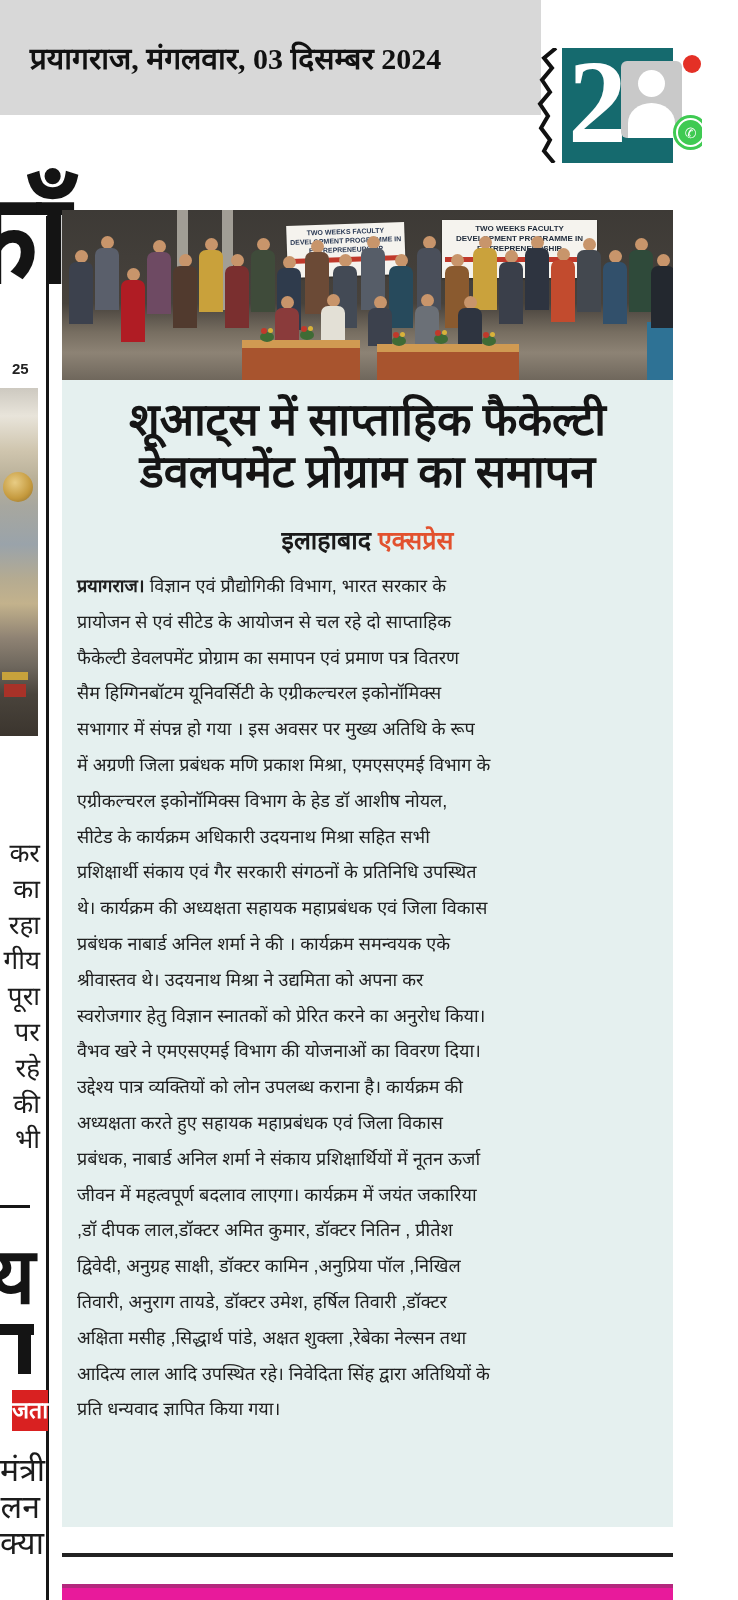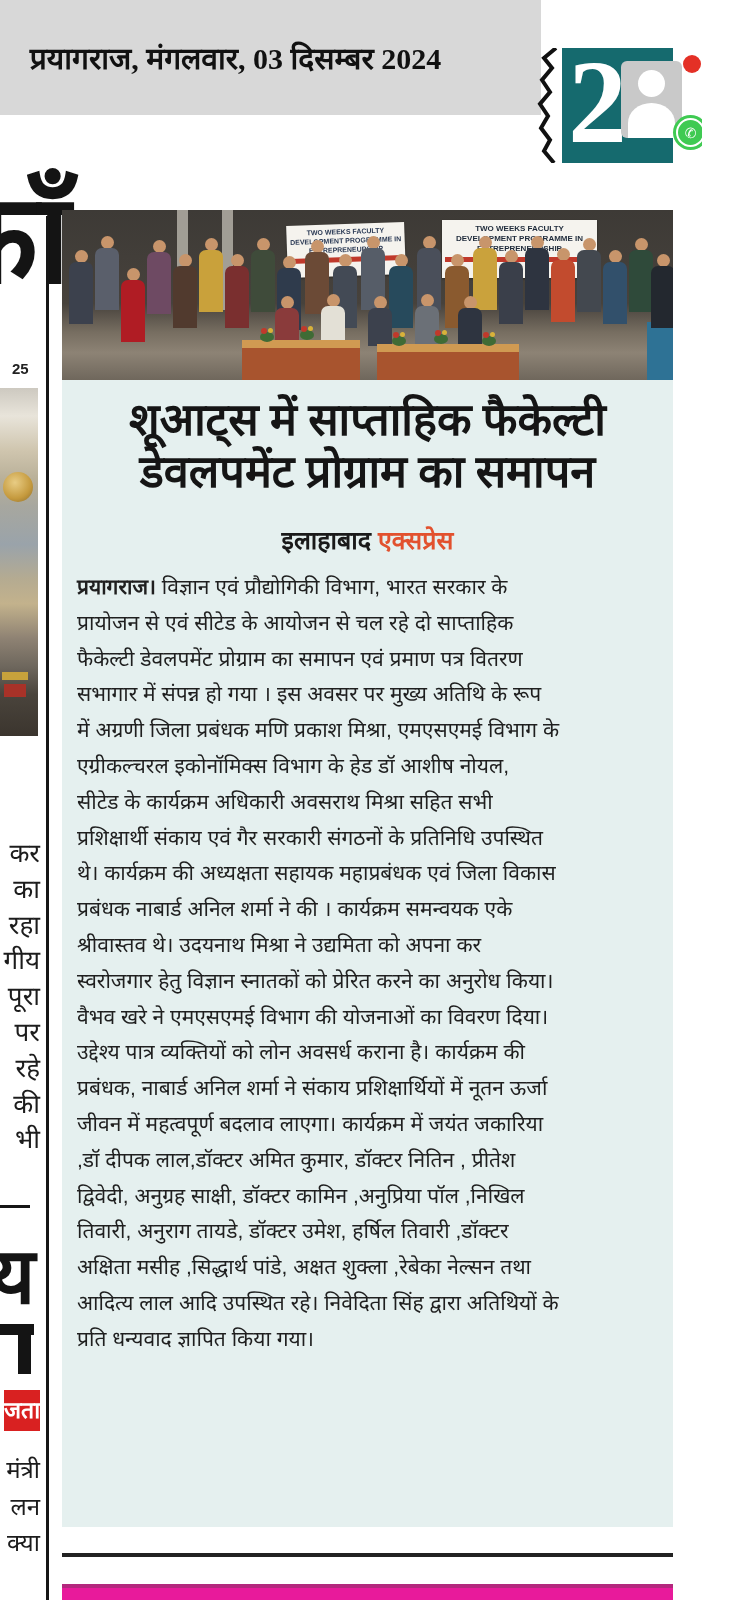--- a/index.html
+++ b/index.html
@@ -38,23 +38,23 @@
   .sliver-red{position:absolute;left:4px;top:296px;width:22px;height:13px;background:#a83228;}
   .sliver-yellow{position:absolute;left:2px;top:284px;width:26px;height:8px;background:#c7a23c;}
   .line-frags{position:absolute;left:0;top:836px;width:40px;text-align:right;font-size:26px;
               line-height:35.8px;color:#1c1c1c;}
   .frag-rule{position:absolute;left:0;top:1205px;width:30px;height:3px;background:#161616;}
   .frag-big{position:absolute;left:-10px;top:1238px;font-size:78px;line-height:1;font-weight:bold;
             color:#141414;font-family:"Liberation Serif",serif;}
   .frag-bar{position:absolute;left:0;top:1324px;width:36px;height:58px;}
   .frag-bar .hbar{position:absolute;left:0;top:0;width:34px;height:11px;background:#141414;}
   .frag-bar .vbar{position:absolute;left:18px;top:0;width:13px;height:50px;background:#141414;}
-  .red-tag{position:absolute;left:4px;top:1390px;width:36px;height:41px;background:#d92121;color:#fff;
+  .red-tag{position:absolute;left:12px;top:1390px;width:36px;height:41px;background:#d92121;color:#fff;
            font-size:23px;font-weight:bold;line-height:41px;text-align:right;padding-right:2px;box-sizing:border-box;}
-  .small-frags{position:absolute;left:0;top:1452px;width:40px;text-align:right;font-size:24px;
+  .small-frags{position:absolute;left:0;top:1452px;width:40px;text-align:right;font-size:32px;
                line-height:36.5px;color:#1c1c1c;}
 
   
   .news-photo{position:absolute;left:62px;top:210px;width:611px;height:170px;overflow:hidden;
       background:linear-gradient(180deg,#3d3a36 0%,#47423c 55%,#776e61 72%,#8d8375 84%,#6f675c 100%);}
   .pillar{position:absolute;top:0;width:11px;height:100px;background:#b3afa6;opacity:.85;}
   .blue-box{position:absolute;left:585px;top:112px;width:26px;height:58px;background:#2e7295;}
   .banner{position:absolute;background:#f5f3ee;box-shadow:0 1px 2px rgba(0,0,0,.4);
           padding:4px 3px 2px 3px;box-sizing:border-box;text-align:center;}
   .banner-l{left:225px;top:14px;width:118px;height:52px;transform:rotate(-2deg);}
@@ -74,21 +74,21 @@
   .flower:before{content:"";position:absolute;left:1px;top:-4px;width:6px;height:6px;border-radius:50%;background:#c0392b;}
   .flower:after{content:"";position:absolute;left:8px;top:-4px;width:5px;height:5px;border-radius:50%;background:#d8b23a;}
 
   
   .article{position:absolute;left:62px;top:380px;width:611px;height:1147px;background:#e5f0ef;}
   .headline{position:absolute;left:0;top:14px;width:100%;text-align:center;
             font-family:"Liberation Serif",serif;font-weight:bold;color:#151515;
             font-size:45px;line-height:52px;}
   .byline{position:absolute;left:0;top:142px;width:100%;text-align:center;font-weight:bold;font-size:25px;color:#1a1a1a;}
   .byline .accent{color:#e2512e;margin-top:8px;}
-  .body-text{position:absolute;left:15px;top:189px;width:583px;font-size:21px;line-height:35.8px;color:#1f1f1f;}
+  .body-text{position:absolute;left:15px;top:189px;width:583px;font-size:18px;line-height:35.8px;color:#1f1f1f;}
   .body-text .lead{font-weight:bold;}
   .bline{white-space:nowrap;}
 
   
   .foot-rule{position:absolute;left:62px;top:1553px;width:611px;height:4px;background:#222;}
   .magenta-bar{position:absolute;left:62px;top:1584px;width:611px;height:16px;background:#e81a9b;
                border-top:4px solid #b3277d;box-sizing:border-box;}
 </style>
 </head>
 <body>
@@ -294,31 +294,33 @@
       <span>इलाहाबाद</span>
       <span class="accent">एक्सप्रेस</span>
     </div>
     <div class="body-text">
       <div class="bline">
         <span class="lead">प्रयागराज।</span><span> विज्ञान एवं प्रौद्योगिकी विभाग, भारत सरकार के</span>
       </div>
       <div>
           <div class="bline">प्रायोजन से एवं सीटेड के आयोजन से चल रहे दो साप्ताहिक</div>
           <div class="bline">फैकेल्टी डेवलपमेंट प्रोग्राम का समापन एवं प्रमाण पत्र वितरण</div>
+          <div class="bline">सैम हिग्गिनबॉटम यूनिवर्सिटी के एग्रीकल्चरल इकोनॉमिक्स</div>
           <div class="bline">सभागार में संपन्न हो गया । इस अवसर पर मुख्य अतिथि के रूप</div>
           <div class="bline">में अग्रणी जिला प्रबंधक मणि प्रकाश मिश्रा, एमएसएमई विभाग के</div>
           <div class="bline">एग्रीकल्चरल इकोनॉमिक्स विभाग के हेड डॉ आशीष नोयल,</div>
-          <div class="bline">सीटेड के कार्यक्रम अधिकारी अवसराथ मिश्रा सहित सभी</div>
+          <div class="bline">सीटेड के कार्यक्रम अधिकारी उदयनाथ मिश्रा सहित सभी</div>
           <div class="bline">प्रशिक्षार्थी संकाय एवं गैर सरकारी संगठनों के प्रतिनिधि उपस्थित</div>
           <div class="bline">थे। कार्यक्रम की अध्यक्षता सहायक महाप्रबंधक एवं जिला विकास</div>
           <div class="bline">प्रबंधक नाबार्ड अनिल शर्मा ने की । कार्यक्रम समन्वयक एके</div>
           <div class="bline">श्रीवास्तव थे। उदयनाथ मिश्रा ने उद्यमिता को अपना कर</div>
           <div class="bline">स्वरोजगार हेतु विज्ञान स्नातकों को प्रेरित करने का अनुरोध किया।</div>
           <div class="bline">वैभव खरे ने एमएसएमई विभाग की योजनाओं का विवरण दिया।</div>
-          <div class="bline">उद्देश्य पात्र व्यक्तियों को लोन अवसर्ध कराना है। कार्यक्रम की</div>
+          <div class="bline">उद्देश्य पात्र व्यक्तियों को लोन उपलब्ध कराना है। कार्यक्रम की</div>
+          <div class="bline">अध्यक्षता करते हुए सहायक महाप्रबंधक एवं जिला विकास</div>
           <div class="bline">प्रबंधक, नाबार्ड अनिल शर्मा ने संकाय प्रशिक्षार्थियों में नूतन ऊर्जा</div>
           <div class="bline">जीवन में महत्वपूर्ण बदलाव लाएगा। कार्यक्रम में जयंत जकारिया</div>
           <div class="bline">,डॉ दीपक लाल,डॉक्टर अमित कुमार, डॉक्टर नितिन , प्रीतेश</div>
           <div class="bline">द्विवेदी, अनुग्रह साक्षी, डॉक्टर कामिन ,अनुप्रिया पॉल ,निखिल</div>
           <div class="bline">तिवारी, अनुराग तायडे, डॉक्टर उमेश, हर्षिल तिवारी ,डॉक्टर</div>
           <div class="bline">अक्षिता मसीह ,सिद्धार्थ पांडे, अक्षत शुक्ला ,रेबेका नेल्सन तथा</div>
           <div class="bline">आदित्य लाल आदि उपस्थित रहे। निवेदिता सिंह द्वारा अतिथियों के</div>
           <div class="bline">प्रति धन्यवाद ज्ञापित किया गया।</div>
         </div>
     </div>

